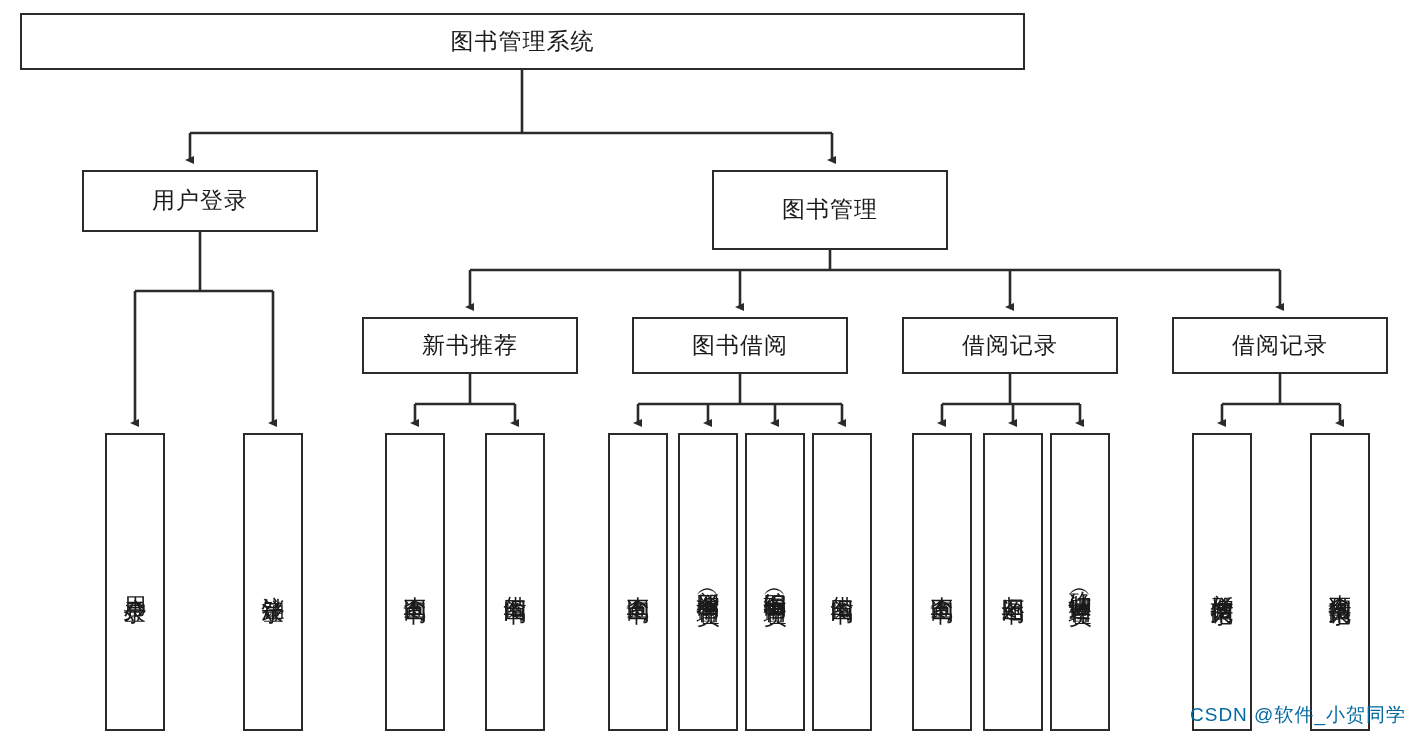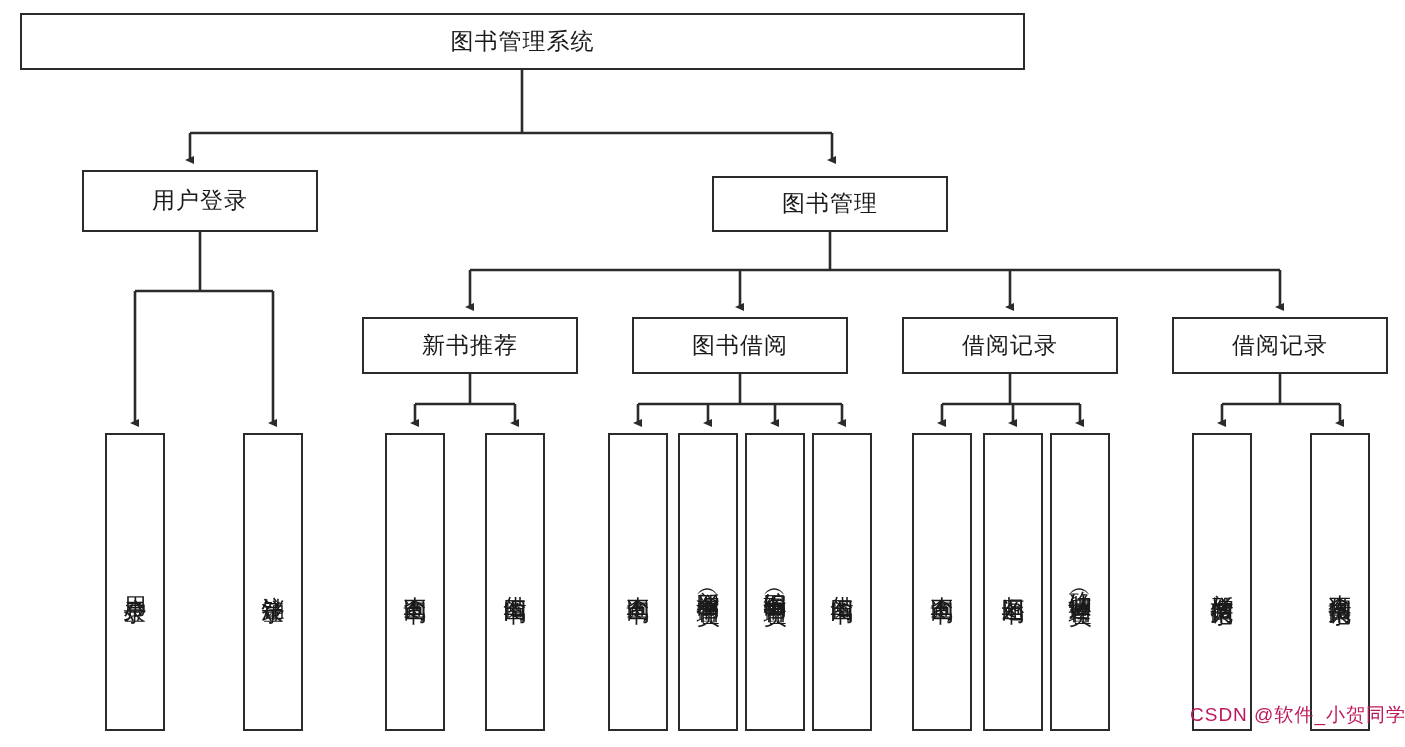--- a/index.html
+++ b/index.html
@@ -51,21 +51,21 @@
   }
   .node.v .vtext {
     writing-mode: vertical-rl;
     text-orientation: upright;
     display: block;
     text-align: center;
   }
   .watermark {
     position: absolute;
     font-size: 19px;
-    color: #be185d;
+    color: #0369a1;
     white-space: nowrap;
     letter-spacing: 1px;
     font-family: "Liberation Sans", "DejaVu Sans", sans-serif;
   }
 </style>
 </head>
 <body>
 
 <div id="canvas">
 
@@ -119,21 +119,21 @@
     </g>
   </svg>
 
   <div class="node h" style="left:20px; top:13px; width:1005px; height:57px;">
     <span>图书管理系统</span>
   </div>
 
   <div class="node h" style="left:82px; top:170px; width:236px; height:62px;">
     <span>用户登录</span>
   </div>
-  <div class="node h" style="left:712px; top:176px; width:236px; height:56px;text-align:right;">
+  <div class="node h" style="left:712px; top:170px; width:236px; height:80px;text-align:right;">
     <span>图书管理</span>
   </div>
 
   <div class="node h" style="left:362px; top:317px; width:216px; height:57px;justify-content:center;">
     <span>新书推荐</span>
   </div>
   <div class="node h" style="left:632px; top:317px; width:216px; height:57px;">
     <span>图书借阅</span>
   </div>
   <div class="node h" style="left:902px; top:317px; width:216px; height:57px;">

